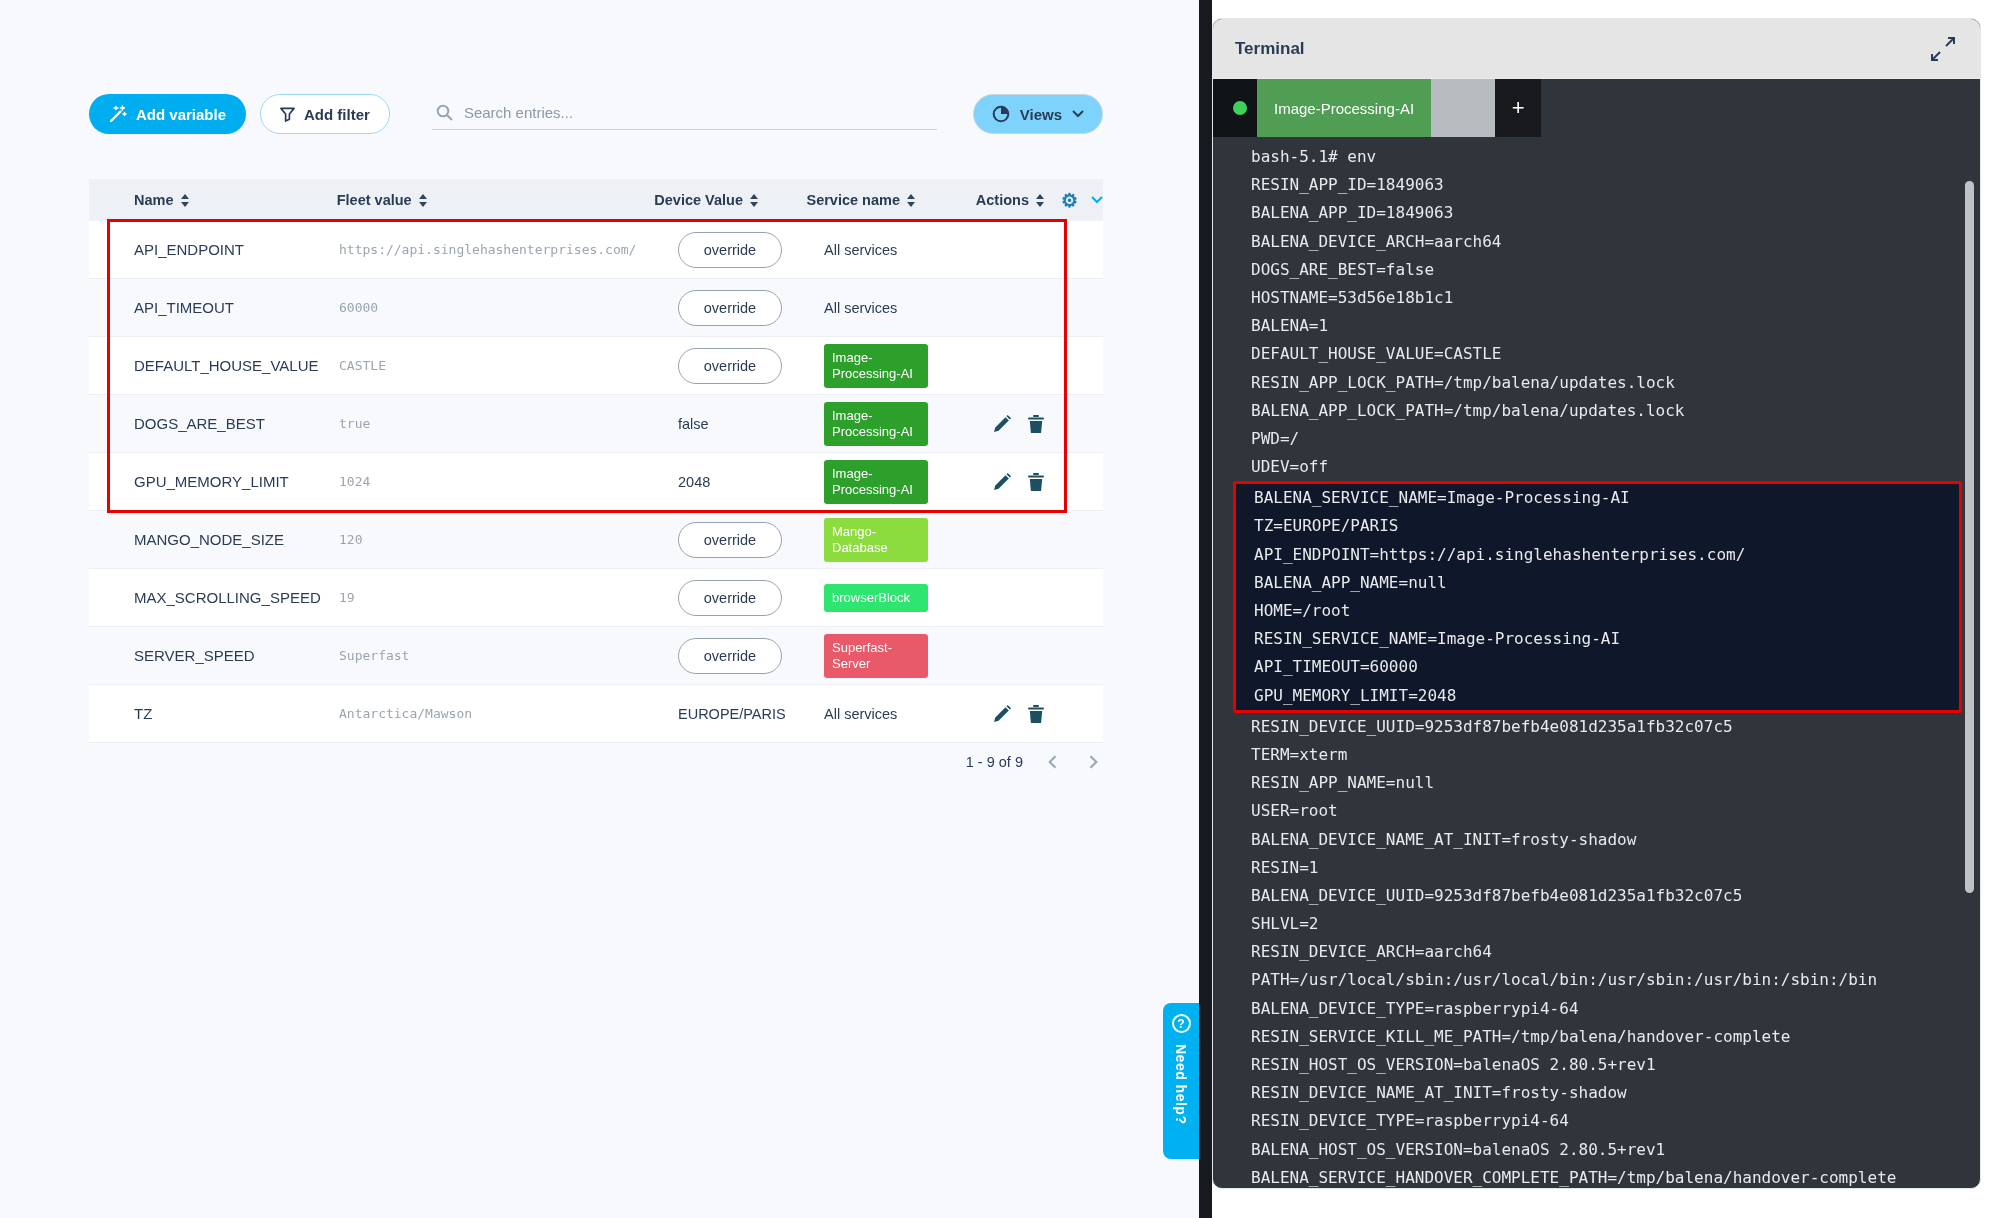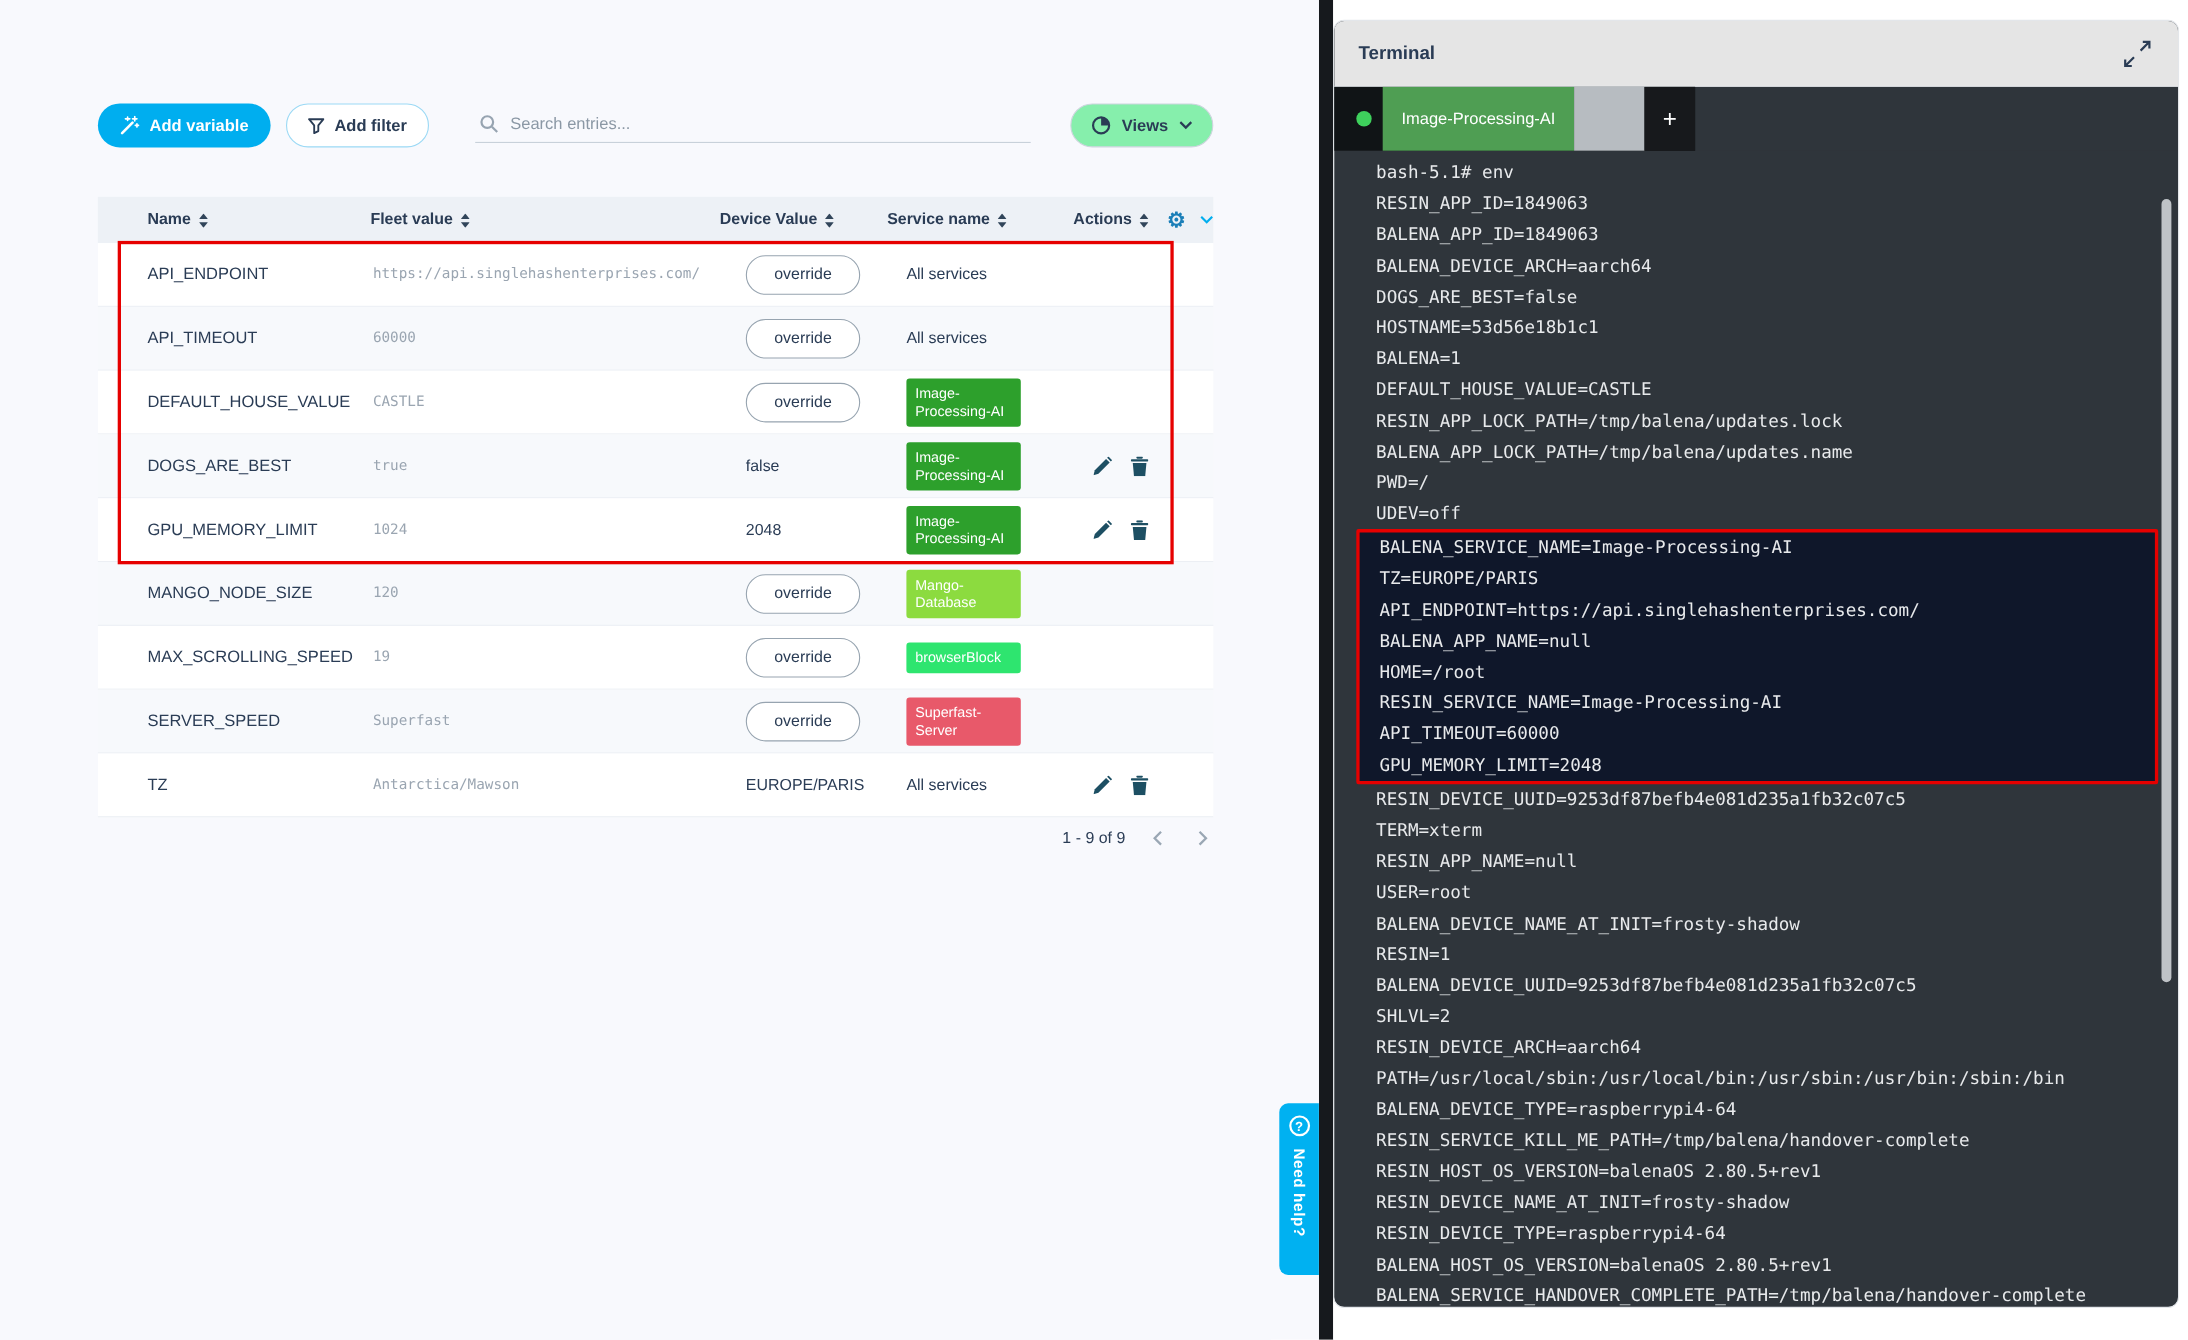--- a/index.html
+++ b/index.html
@@ -25,21 +25,21 @@
     background:#fff; border:1px solid #9bd9f5; color:#2a3c55; font-size:15px; font-weight:bold;
     display:flex; align-items:center; gap:9px; cursor:pointer; font-family:inherit;
   }
   .searchbox { margin-left:42px; width:505px; display:flex; align-items:center; gap:9px;
     border-bottom:1px solid #c8d1da; padding:4px 4px 7px 4px; align-self:center; }
   .searchbox input { border:none; outline:none; background:transparent; flex:1;
     font-size:15px; color:#2a3c55; font-family:inherit; }
   .searchbox input::placeholder { color:#8b98a5; }
   .btn-views {
     margin-left:auto; height:40px; padding:0 18px; border-radius:20px;
-    background:#86efac; border:1px solid #ccd5dd; color:#2a3c55; font-size:15px; font-weight:bold;
+    background:#7dd3fc; border:1px solid #ccd5dd; color:#2a3c55; font-size:15px; font-weight:bold;
     display:flex; align-items:center; gap:10px; cursor:pointer; font-family:inherit;
   }
 
   
   .env-table { position:absolute; left:89px; top:179px; width:1014px; }
   .thead { display:flex; align-items:center; background:#edf1f6; height:42px;gap:27px; }
   .th { display:flex; align-items:center; gap:7px; font-size:14.5px; font-weight:bold; color:#2a3c55; }
   .c1 { width:250px; padding-left:45px; }
   .c2 { width:339px; }
   .c3 { width:146px; }
@@ -412,21 +412,21 @@
       <div class="scroll-thumb"></div>
     <div class="term-line">bash-5.1# env</div>
         <div class="term-line">RESIN_APP_ID=1849063</div>
         <div class="term-line">BALENA_APP_ID=1849063</div>
         <div class="term-line">BALENA_DEVICE_ARCH=aarch64</div>
         <div class="term-line">DOGS_ARE_BEST=false</div>
         <div class="term-line">HOSTNAME=53d56e18b1c1</div>
         <div class="term-line">BALENA=1</div>
         <div class="term-line">DEFAULT_HOUSE_VALUE=CASTLE</div>
         <div class="term-line">RESIN_APP_LOCK_PATH=/tmp/balena/updates.lock</div>
-        <div class="term-line">BALENA_APP_LOCK_PATH=/tmp/balena/updates.name</div>
+        <div class="term-line">BALENA_APP_LOCK_PATH=/tmp/balena/updates.lock</div>
         <div class="term-line">PWD=/</div>
         <div class="term-line">UDEV=off</div>
         <div class="term-highlight">
           <div class="term-line">BALENA_SERVICE_NAME=Image-Processing-AI</div>
           <div class="term-line">TZ=EUROPE/PARIS</div>
           <div class="term-line">API_ENDPOINT=https://api.singlehashenterprises.com/</div>
           <div class="term-line">BALENA_APP_NAME=null</div>
           <div class="term-line">HOME=/root</div>
           <div class="term-line">RESIN_SERVICE_NAME=Image-Processing-AI</div>
           <div class="term-line">API_TIMEOUT=60000</div>

